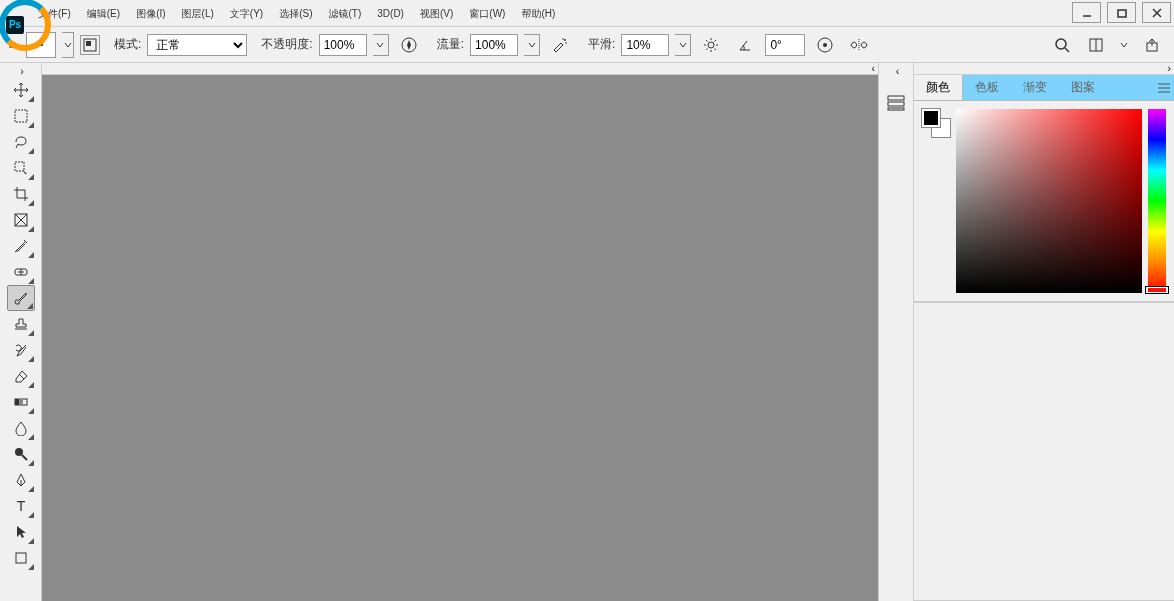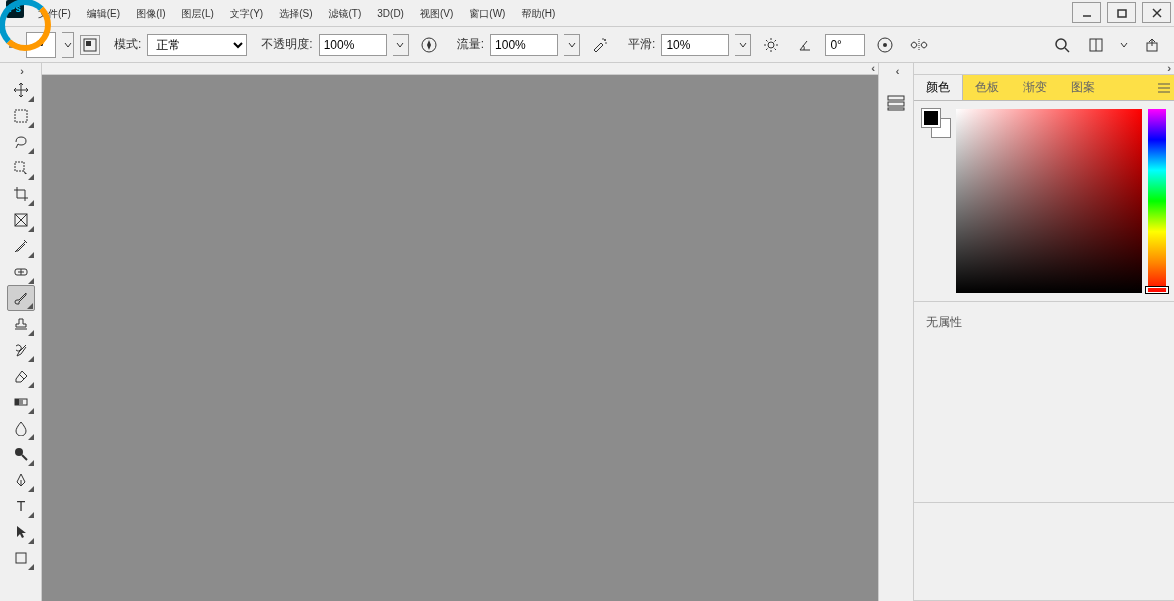--- a/index.html
+++ b/index.html
@@ -8,37 +8,37 @@
 .watermark { position: absolute; left: -5px; top: -5px; font-size: 32px; font-weight: bold; z-index: 100; pointer-events: none; }
 .watermark .wm-icon { display: inline-block; width: 52px; height: 52px; position: relative; vertical-align: middle; }
 .watermark .wm-icon::before { content: ""; position: absolute; width: 40px; height: 40px; border: 6px solid #0099cc; border-right-color: #ff9900; border-bottom-color: #ff9900; border-radius: 50%; left: 4px; top: 4px; }
 .watermark .wm-text { vertical-align: middle; }
 .watermark .wm-blue { color: #0099cc; }
 .watermark .wm-orange { color: #ff9900; }
 .watermark .wm-url { font-size: 16px; color: #0099cc; display: block; margin-left: 8px; margin-top: -6px; }
 
 
 .menubar { height: 27px; background: #f0f0f0; border-bottom: 1px solid #ccc; display: flex; align-items: center; padding-left: 30px; position: relative; }
-.ps-icon { position: absolute; left: 6px; top: 0; width: 18px; height: 18px; background: #001d26; color: #00c8ff; font-size: 10px; font-weight: bold; text-align: center; line-height: 18px; border-radius: 2px; }
+.ps-icon { position: absolute; left: 6px; top: 16px; width: 18px; height: 18px; background: #001d26; color: #00c8ff; font-size: 10px; font-weight: bold; text-align: center; line-height: 18px; border-radius: 2px; }
 .menu-item { padding: 0 8px; cursor: pointer; font-size: 10px; line-height: 27px; }
 .window-controls { position: absolute; right: 0; top: 0; display: flex; }
 .window-btn { width: 29px; height: 21px; border: 1px solid #999; margin: 2px 3px; display: flex; align-items: center; justify-content: center; cursor: pointer; background: #f0f0f0; }
 .window-btn svg { width: 10px; height: 10px; }
 
 
 .options-bar { height: 36px; background: #f0f0f0; border-bottom: 1px solid #ccc; display: flex; align-items: center; padding: 0 8px; gap: 6px; }
 .opt-handle { width: 8px; display: flex; flex-direction: column; gap: 2px; align-items: center; }
 .opt-handle span { width: 6px; height: 2px; background: #888; display: block; }
 .brush-preview { width: 30px; height: 26px; border: 1px solid #999; background: #fff; display: flex; align-items: center; justify-content: center; position: relative; margin-left: 4px; }
 .brush-preview::after { content: ""; width: 3px; height: 3px; background: #000; border-radius: 50%; }
 .brush-dd { width: 12px; height: 26px; border: 1px solid #999; border-left: none; display: flex; align-items: center; justify-content: center; }
 .panel-toggle { width: 20px; height: 20px; border: 1px solid #999; display: flex; align-items: center; justify-content: center; cursor: pointer; }
 .opt-label { font-size: 12px; margin-left: 8px; }
 .opt-select { height: 22px; border: 1px solid #999; padding: 0 4px; font-size: 12px; min-width: 100px; background: #fff; }
-.opt-input { width: 68px; height: 22px; border: 1px solid #999; padding: 0 4px; font-size: 12px; }
+.opt-input { width: 48px; height: 22px; border: 1px solid #999; padding: 0 4px; font-size: 12px; }
 .opt-dd { width: 16px; height: 22px; border: 1px solid #999; border-left: none; display: flex; align-items: center; justify-content: center; cursor: pointer; }
 .opt-icon { width: 20px; height: 20px; display: flex; align-items: center; justify-content: center; cursor: pointer; margin: 0 4px; }
 .opt-spacer { flex: 1; }
 
 
 .main-area { display: flex; height: calc(601px - 63px); }
 
 
 .toolbar-col { width: 42px; background: #f0f0f0; border-right: 1px solid #ccc; display: flex; flex-direction: column; align-items: center; padding-top: 2px; }
 .toolbar-expand { height: 12px; width: 100%; display: flex; align-items: center; justify-content: center; cursor: pointer; }
@@ -53,21 +53,21 @@
 
 
 .right-dock { width: 296px; background: #f0f0f0; display: flex; }
 .dock-strip { width: 36px; border-left: 1px solid #ccc; border-right: 1px solid #ccc; display: flex; flex-direction: column; align-items: center; padding-top: 2px; }
 .dock-strip .expand-l { height: 12px; width: 100%; display: flex; align-items: center; justify-content: center; }
 .dock-icon { width: 28px; height: 28px; margin-top: 12px; display: flex; align-items: center; justify-content: center; cursor: pointer; }
 .panel-stack { flex: 1; display: flex; flex-direction: column; }
 .panel-stack .expand-r { height: 12px; display: flex; align-items: center; justify-content: flex-end; padding-right: 6px; border-bottom: 1px solid #ccc; }
 
 .panel { border-bottom: 1px solid #ccc; display: flex; flex-direction: column; }
-.panel-tabs { height: 26px; display: flex; align-items: stretch; background: #fde047; border-bottom: 1px solid #bbb; }
+.panel-tabs { height: 26px; display: flex; align-items: stretch; background: #7dd3fc; border-bottom: 1px solid #bbb; }
 .panel-tab { padding: 0 12px; display: flex; align-items: center; cursor: pointer; font-size: 12px; color: #666; }
 .panel-tab.active { background: #f0f0f0; color: #000; border-right: 1px solid #bbb; }
 .panel-tab-spacer { flex: 1; }
 .panel-menu { width: 20px; display: flex; align-items: center; justify-content: center; cursor: pointer; }
 
 .color-panel-body { display: flex; padding: 8px; gap: 6px; height: 200px; }
 .fg-bg-swatch { width: 28px; height: 28px; position: relative; }
 .fg-sw { position: absolute; width: 18px; height: 18px; background: #000; border: 2px solid #fff; outline: 1px solid #888; left: 0; top: 0; z-index: 2; }
 .bg-sw { position: absolute; width: 18px; height: 18px; background: #fff; border: 2px solid #fff; outline: 1px solid #888; right: 0; bottom: 0; }
 .color-field { flex: 1; position: relative; background: linear-gradient(to right, #fff, #ff0000); }
@@ -394,21 +394,20 @@
             <div class="fg-sw"></div>
           </div>
           <div class="color-field"></div>
           <div class="hue-strip">
               <div class="hue-thumb"></div>
             </div>
         </div>
       </div>
 
       <div class="panel">
-        <div class="prop-panel-body">无属性</div>
       </div>
 
       <div class="panel layer-panel">
         <div class="layer-body"></div>
       </div>
     </div>
   </div>
 </div>
 
 </body></html>

